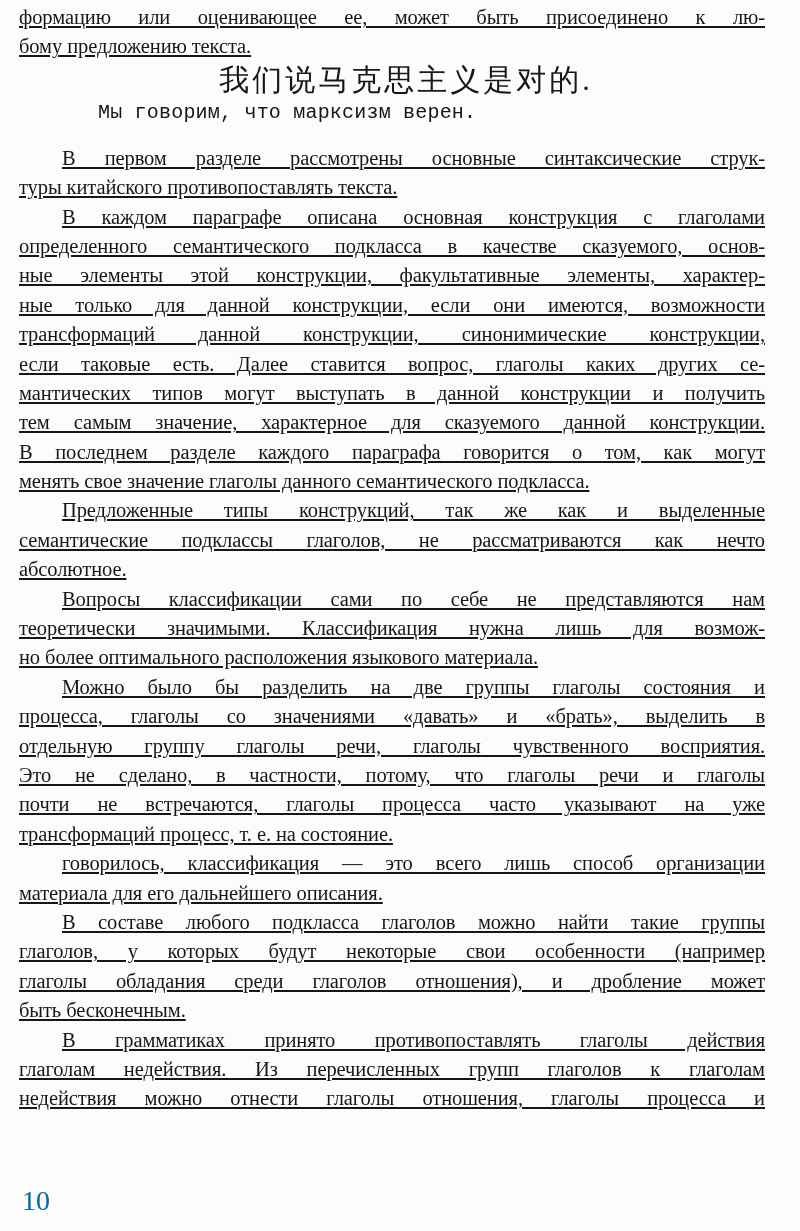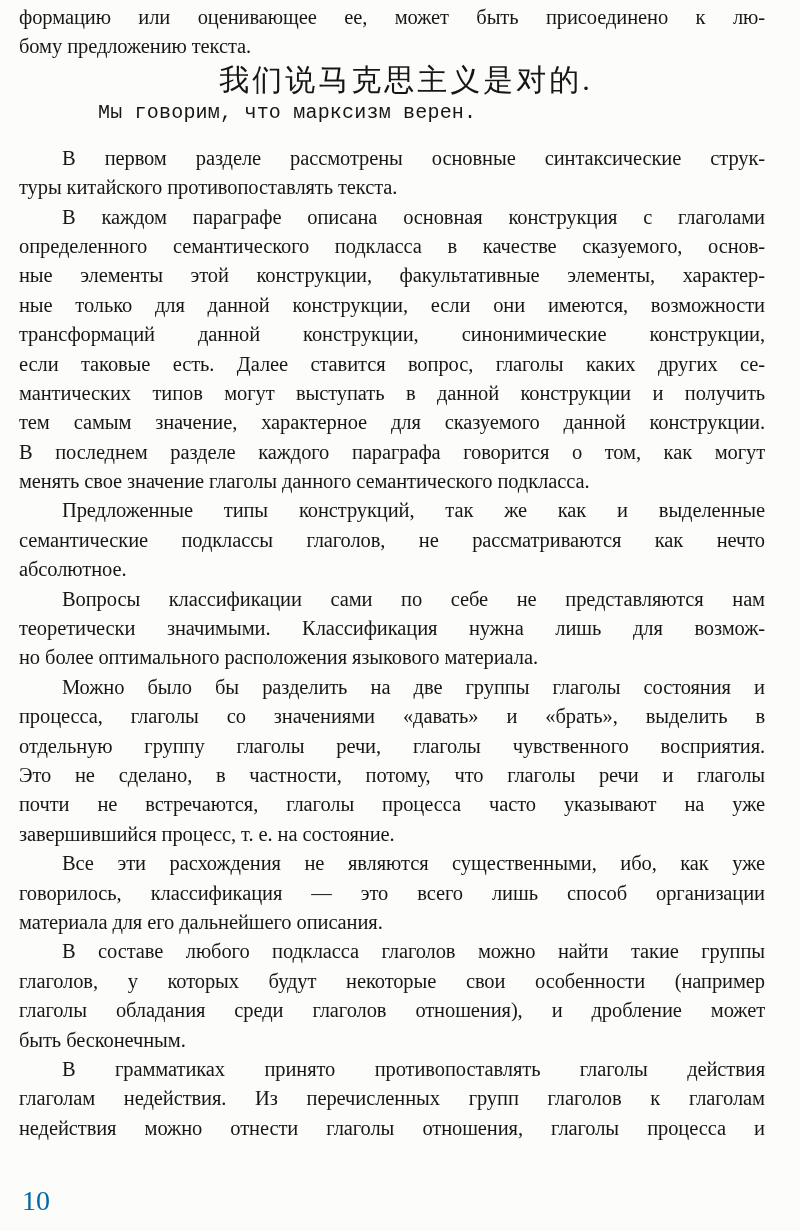--- a/index.html
+++ b/index.html
@@ -17,20 +17,21 @@
     color: #161616;
   }
   .text-block {
     position: absolute;
     left: 19px;
     top: 3px;
     width: 746px;
   }
   .para {
     margin: 0;
+    text-decoration: underline;
   }
   .line {
     font-family: "Liberation Serif", "DejaVu Serif", serif;
     font-size: 20.5px;
     line-height: 29.4px;
     letter-spacing: -0.1px;
     text-align: justify;
     text-align-last: justify;
     max-height: 29.4px;
     overflow: hidden;
@@ -110,24 +111,23 @@
         <div class="line">Вопросы классификации сами по себе не представляются нам</div>
         <div class="line">теоретически значимыми. Классификация нужна лишь для возмож-</div>
         <div class="line last">но более оптимального расположения языкового материала.</div>
       </div>
       <div class="para indent">
         <div class="line">Можно было бы разделить на две группы глаголы состояния и</div>
         <div class="line">процесса, глаголы со значениями «давать» и «брать», выделить в</div>
         <div class="line">отдельную группу глаголы речи, глаголы чувственного восприятия.</div>
         <div class="line">Это не сделано, в частности, потому, что глаголы речи и глаголы</div>
         <div class="line">почти не встречаются, глаголы процесса часто указывают на уже</div>
-        <div class="line last">завершившийся процесс, т. е. на состояние.</div>
+        <div class="line last">трансформаций процесс, т. е. на состояние.</div>
       </div>
       <div class="para indent">
-        <div class="line">Все эти расхождения не являются существенными, ибо, как уже</div>
         <div class="line">говорилось, классификация — это всего лишь способ организации</div>
         <div class="line last">материала для его дальнейшего описания.</div>
       </div>
       <div class="para indent">
         <div class="line">В составе любого подкласса глаголов можно найти такие группы</div>
         <div class="line">глаголов, у которых будут некоторые свои особенности (например</div>
         <div class="line">глаголы обладания среди глаголов отношения), и дробление может</div>
         <div class="line last">быть бесконечным.</div>
       </div>
       <div class="para indent justify-last">

